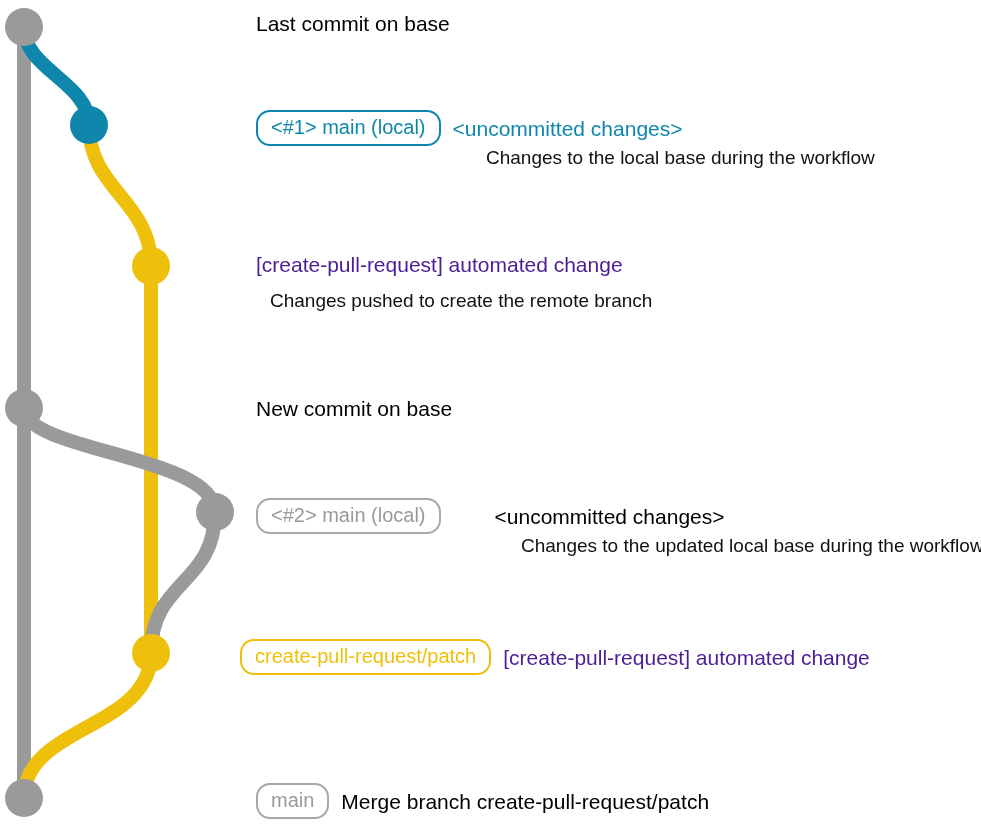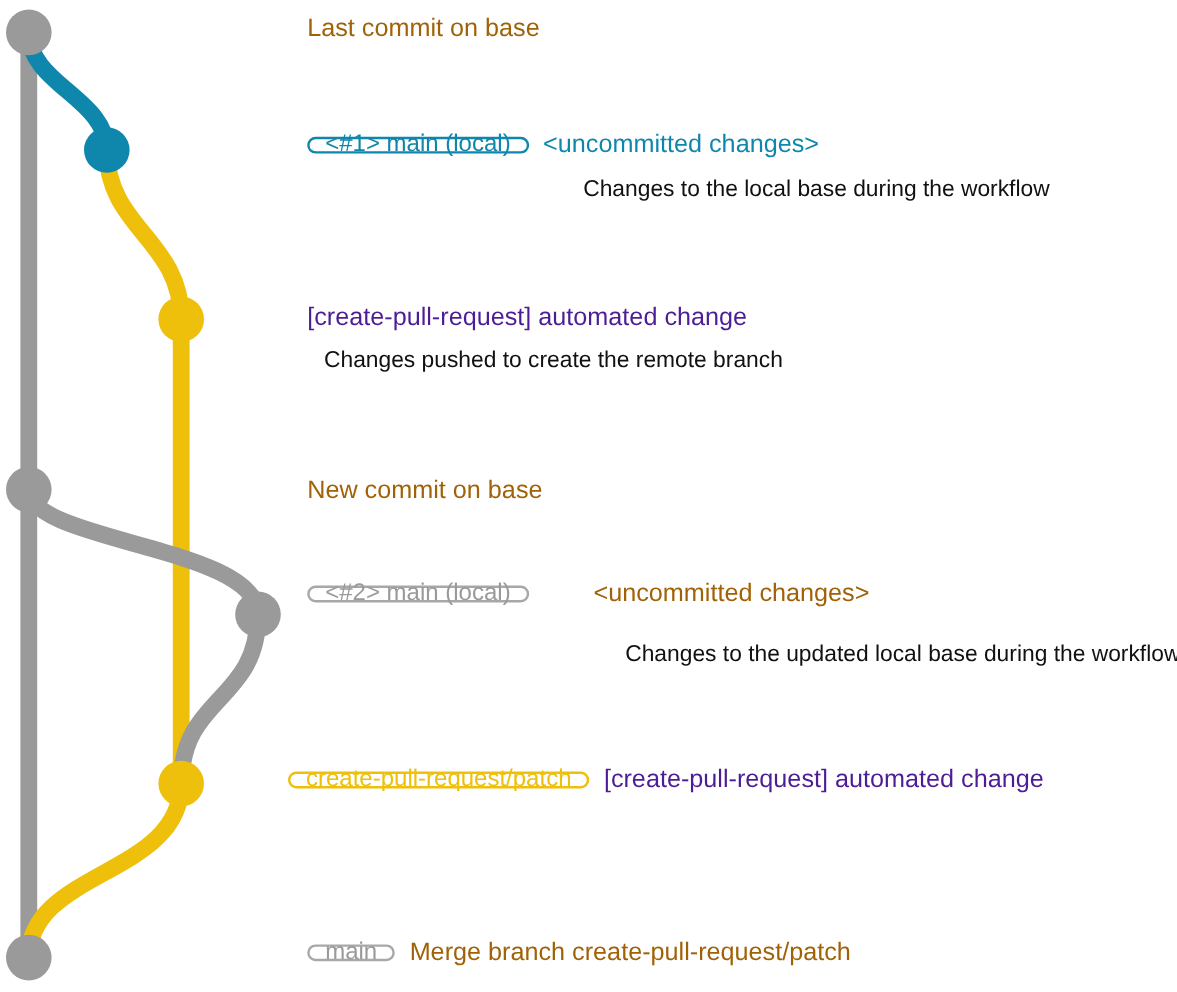--- a/index.html
+++ b/index.html
@@ -36,38 +36,38 @@
     white-space: nowrap;
   }
   .pill {
     display: inline-flex;
     align-items: center;
     justify-content: center;
     border: 2px solid #9a9a9a;
     border-radius: 14px;
     color: #9a9a9a;
     font-size: 20px;
-    height: 14px;
+    height: 36px;
     padding: 0 13px 2px 13px;
     box-sizing: border-box;
     background: #ffffff;
     line-height: 1;
   }
   .pill.teal { border-color: #0f87ad; color: #0f87ad; }
   .pill.gold { border-color: #eec00c; color: #eec00c; }
   .pill.gray { border-color: #a8a8a8; color: #9a9a9a; }
 
   .headline {
     font-size: 21px;
     line-height: 1;
     letter-spacing: 0px;
   }
   .headline.teal { color: #0f87ad; }
   .headline.gold { color: #4c1d95; }
-  .headline.gray { color: #a16207; }
+  .headline.gray { color: #000000; }
 
   .sub {
     position: absolute;
     font-family: Liberation Sans, sans-serif;
     font-size: 19px;
     color: #111111;
     white-space: nowrap;
     line-height: 1;
   }
   .gap { display: inline-block; width: 12px; }
@@ -114,21 +114,21 @@
 
   <div class="row" style="left:256px; top:254px;">
     <span class="headline gold">[create-pull-request] automated change</span>
   </div>
   <div class="sub" style="left:270px; top:291px;">Changes pushed to create the remote branch</div>
 
   <div class="row" style="left:256px; top:398px;">
     <span class="headline gray">New commit on base</span>
   </div>
 
-  <div class="row" style="left:256px; top:484px;gap:21px;">
+  <div class="row" style="left:256px; top:498px;gap:21px;">
     <span class="pill gray">&lt;#2&gt; main (local)</span>
     <span class="gap"></span>
     <span class="headline gray">&lt;uncommitted changes&gt;</span>
   </div>
   <div class="sub" style="left:486px; top:536px;margin-left:35px;">Changes to the updated local base during the workflow</div>
 
   <div class="row" style="left:240px; top:639px;">
     <span class="pill gold">create-pull-request/patch</span>
     <span class="gap"></span>
     <span class="headline gold">[create-pull-request] automated change</span>

